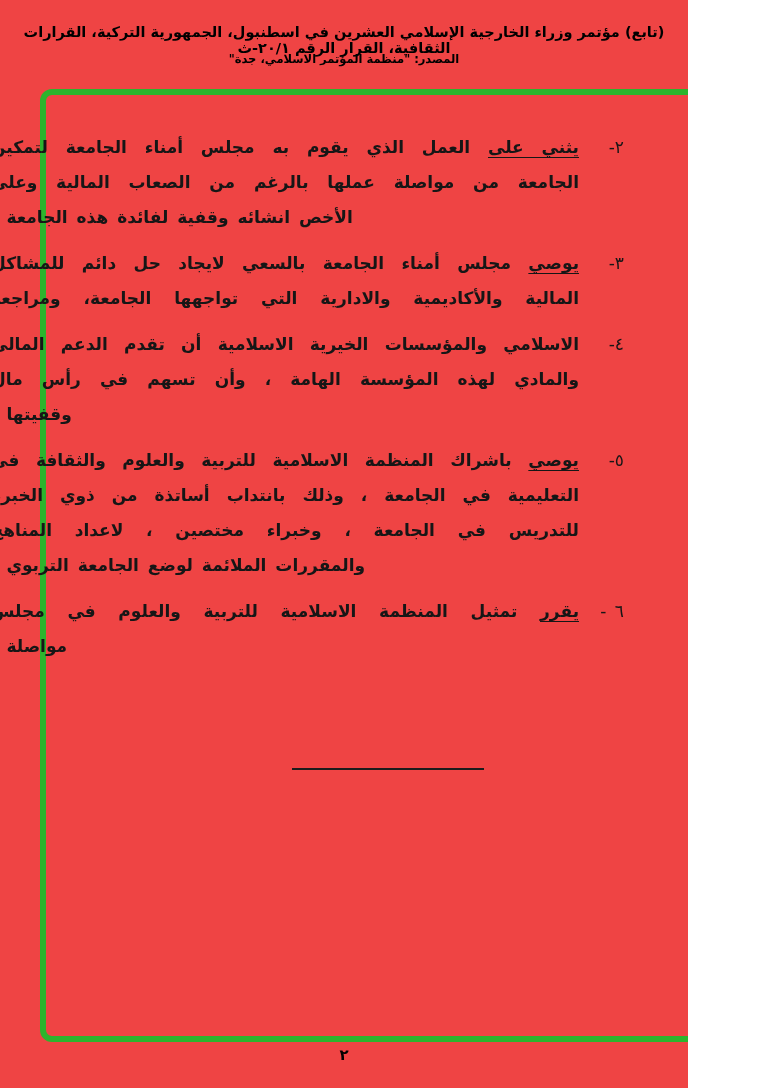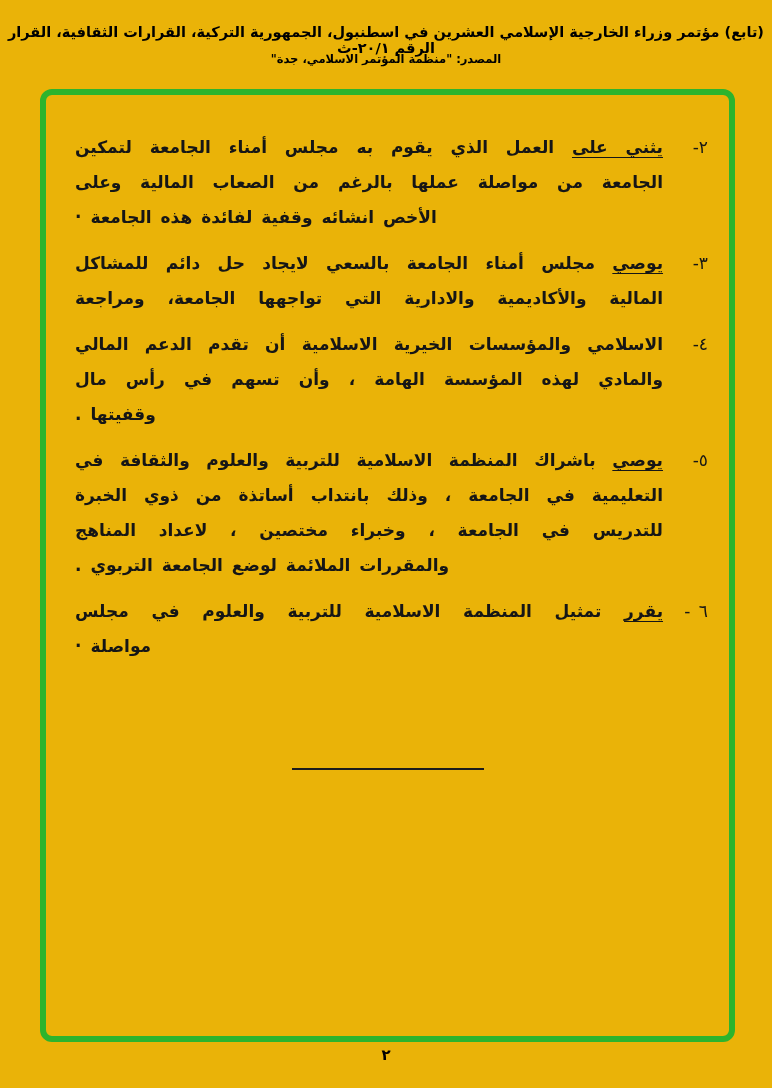--- a/index.html
+++ b/index.html
@@ -1,19 +1,19 @@
 <!DOCTYPE html>
 <html lang="ar"><head>
 <meta charset="utf-8">
 <style>
   html,body{margin:0;padding:0;background:#ffffff;}
   .page{
     position:relative;
-    width:772px;height:1088px;
-    background:#eab308;
+    width:688px;height:1088px;
+    background:#ef4444;
     font-family:"DejaVu Sans",sans-serif;
     color:#111;
     overflow:hidden;
   }
   
   .hdr-title{
     position:absolute;top:24px;left:0;right:0;
     margin:0;text-align:center;direction:rtl;
     font-size:14.5px;font-weight:bold;color:#000;
   }

